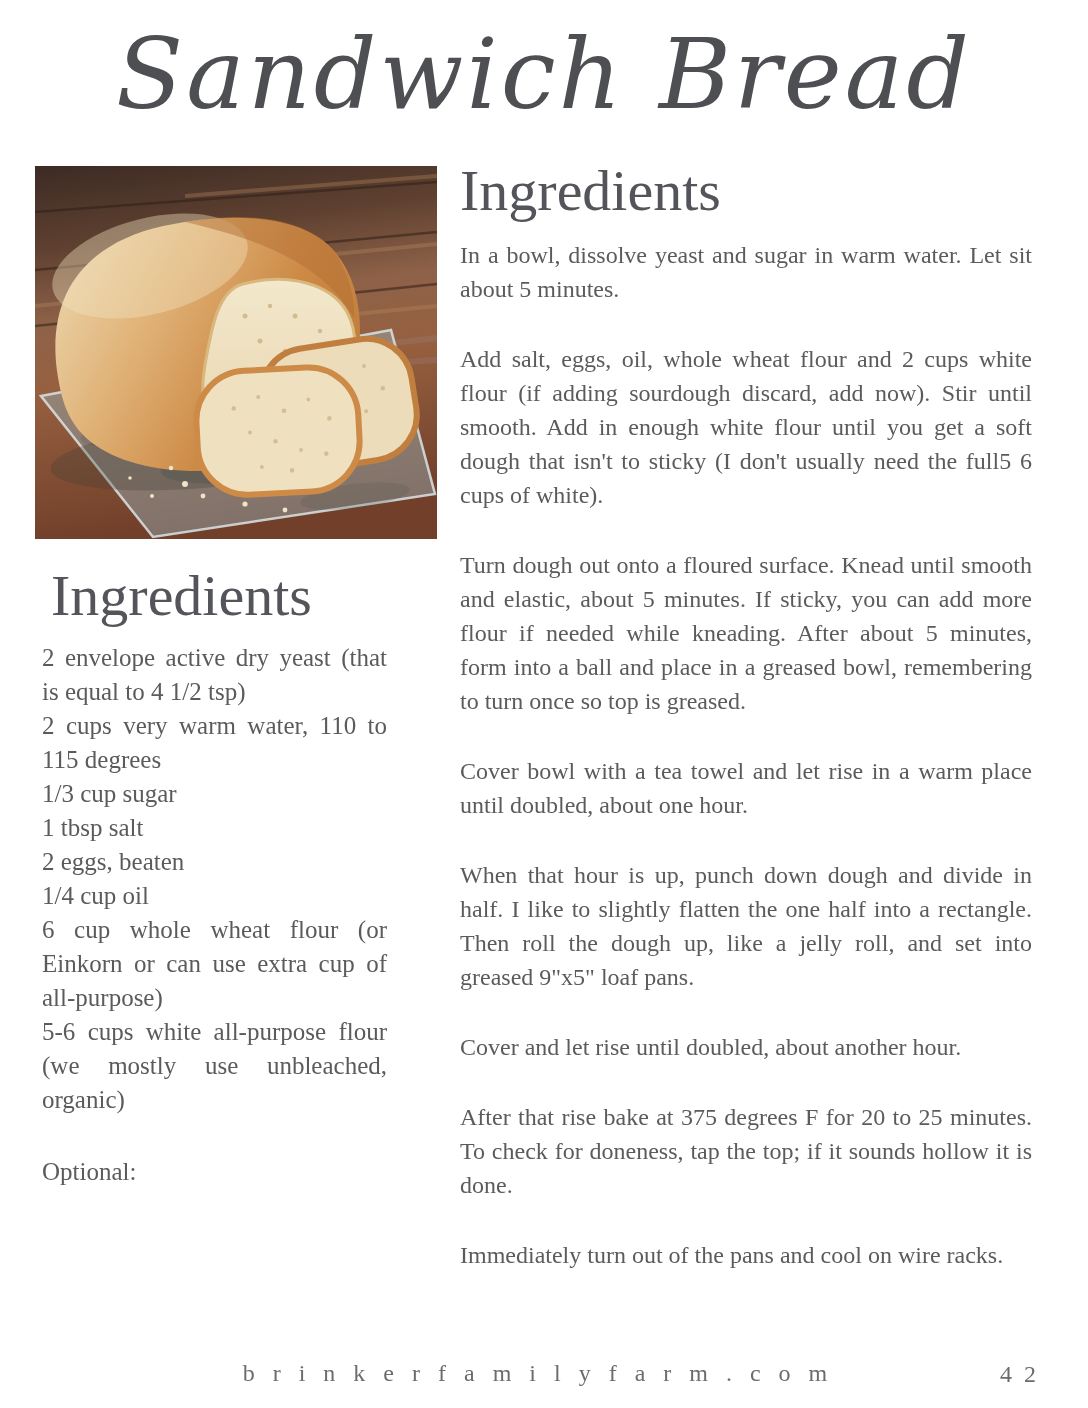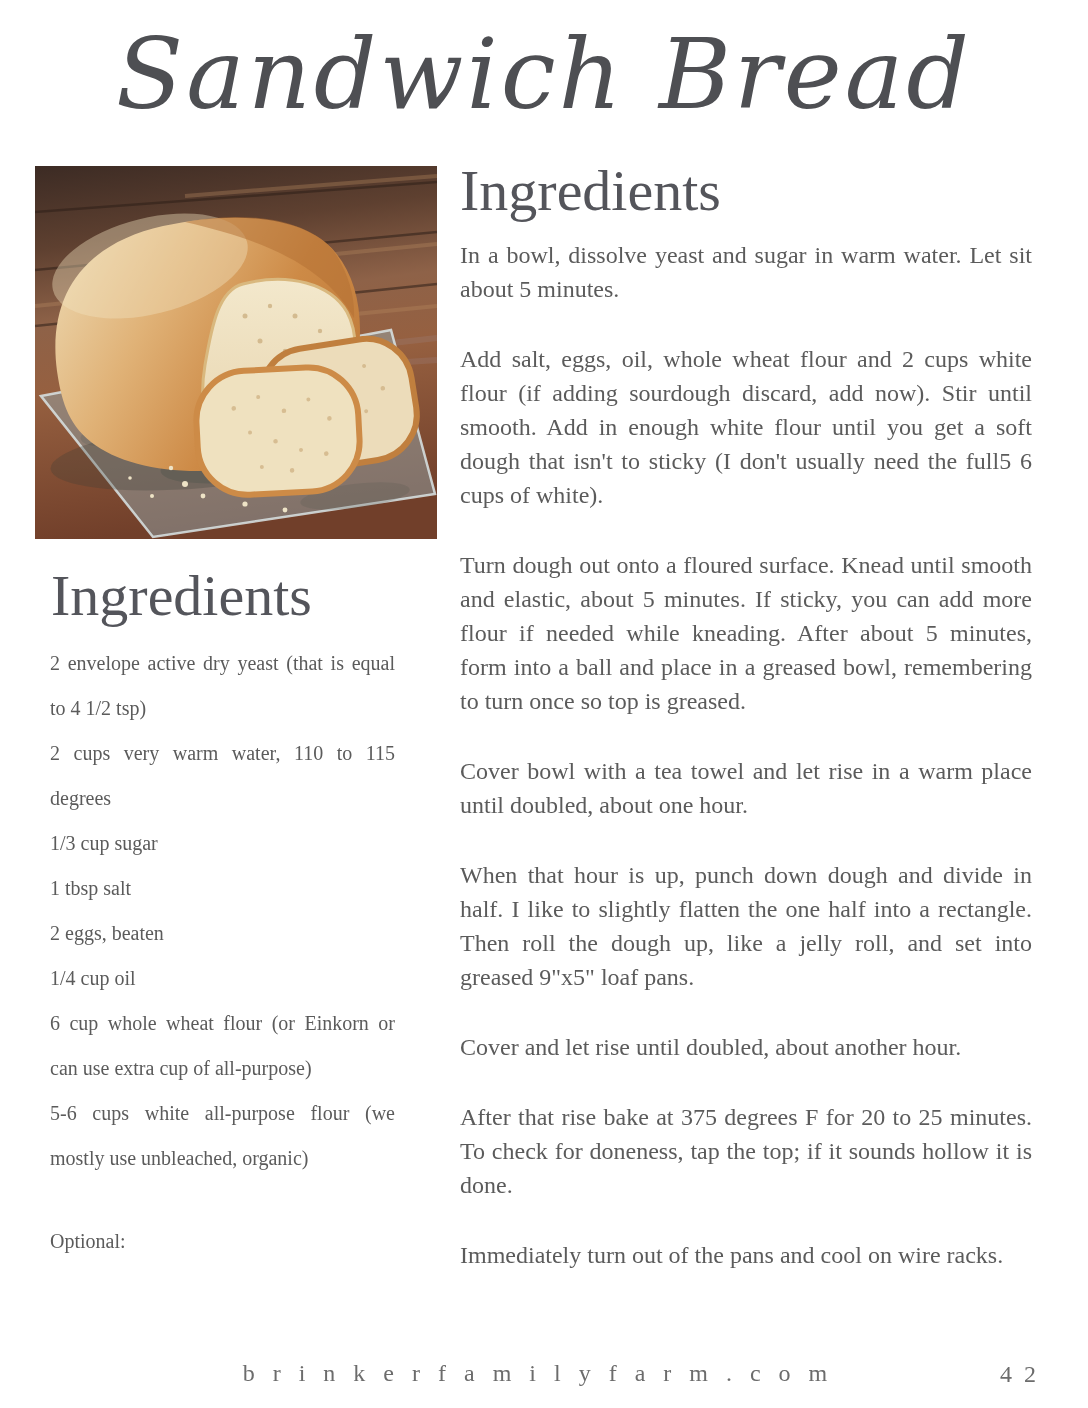--- a/index.html
+++ b/index.html
@@ -16,22 +16,22 @@
   }
   .left-col { position:absolute; left:35px; top:166px; width:402px; }
   .photo { width:402px; height:373px; }
   .photo svg { display:block; }
   .section-heading {
     font-family:"Liberation Serif", serif; font-weight:400; margin:0;
     font-size:58px; line-height:1.2; color:var(--heading-text,#54555b);
   }
   .left-col .section-heading { margin:22px 0 10px 16px; }
   .ing-list {
-    width:345px; margin-left:15px;
-    font-size:20px; line-height:45px; text-align:justify;
+    width:345px; margin-left:7px;
+    font-size:25px; line-height:34px; text-align:justify;
     color:var(--body-text,#5b5b5b);
   }
   .ing-list p { margin:0; }
   .ing-list p.optional-label { margin-top:38px; }
   .right-col { position:absolute; left:460px; top:156px; width:572px; }
   .right-col .section-heading { margin:0 0 12px 0; }
   .right-col p {
     font-size:24px; line-height:34px; text-align:justify;
     color:var(--body-text,#5b5b5b); margin:0 0 36px 0;
   }

